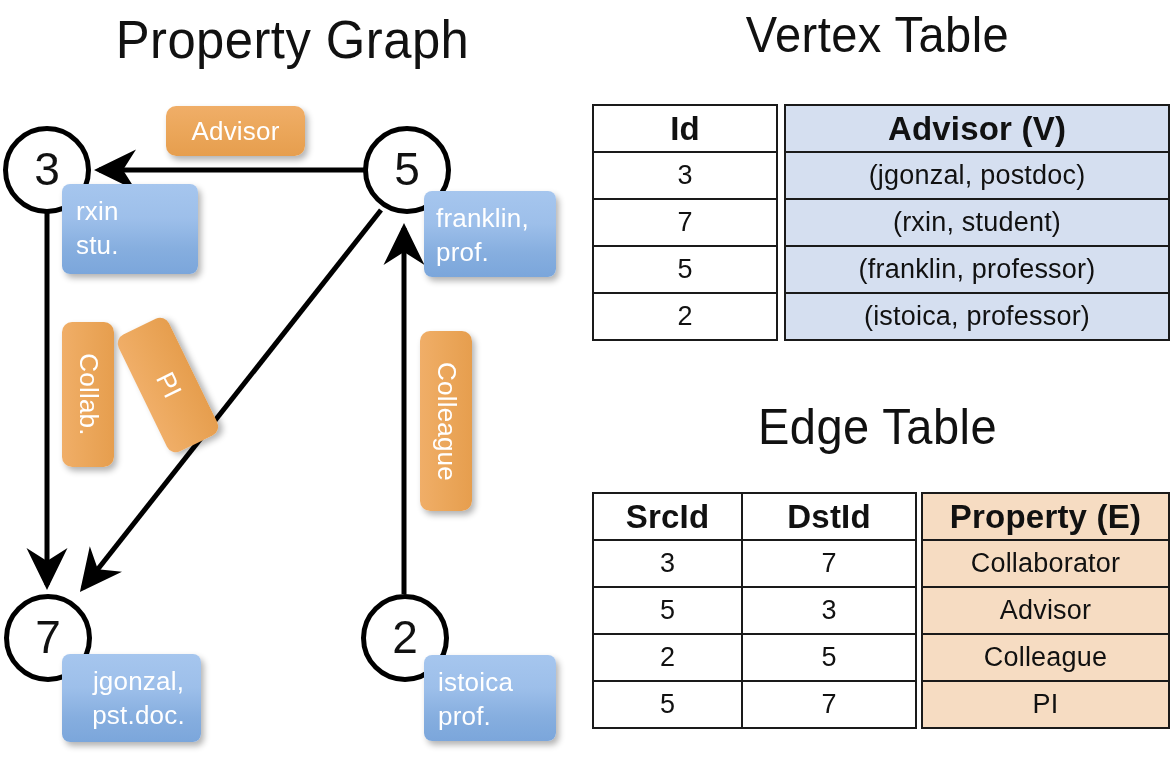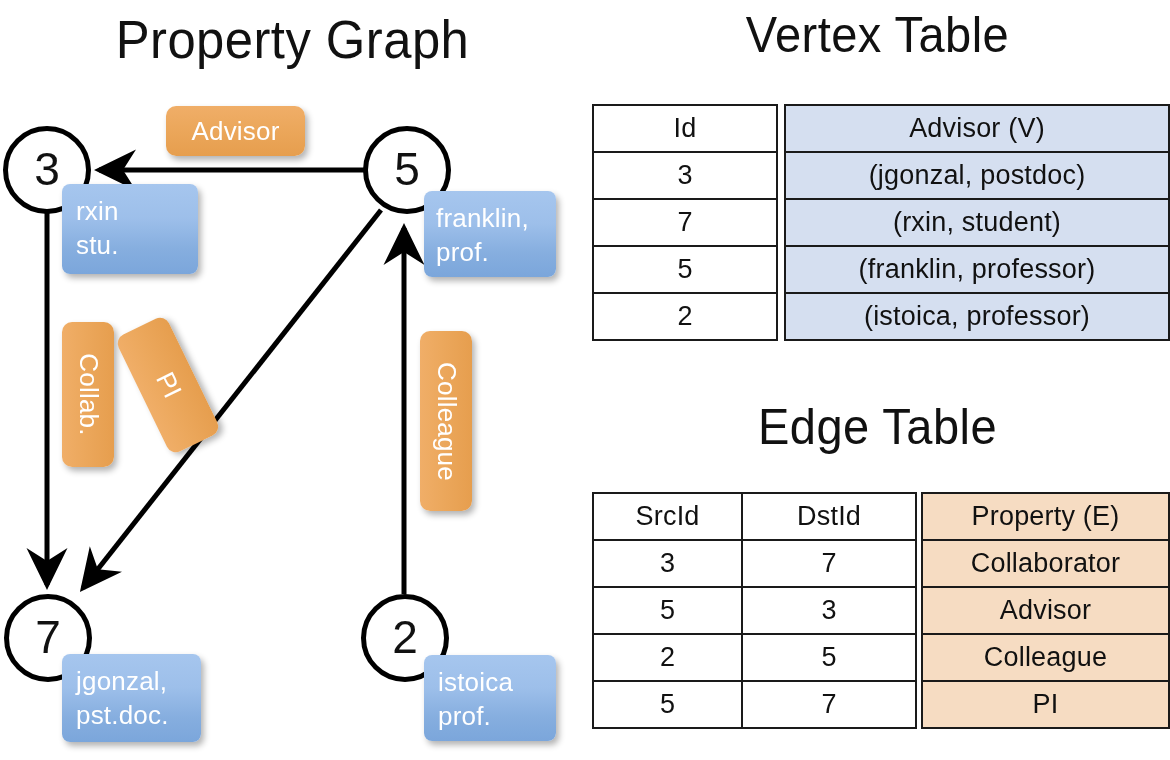--- a/index.html
+++ b/index.html
@@ -126,22 +126,22 @@
     text-align: center;
     font-weight: 300;
     font-size: 27px;
     color: #111111;
     padding: 0;
     height: 47px;
     box-sizing: border-box;
     letter-spacing: 0.2px;
   }
   .tbl th {
-    font-weight: 400;
-    font-size: 27px;
+    font-weight: 700;
+    font-size: 33px;
   }
   .blue-cell { background: #d5dff0; }
   .peach-cell { background: #f6dcc2; }
   .white-cell { background: #ffffff; }
 
   #vertex-id-table { left: 592px; top: 104px; width: 186px; }
   #vertex-prop-table { left: 784px; top: 104px; width: 386px; }
   #edge-src-dst-table { left: 592px; top: 492px; width: 325px; }
   #edge-prop-table { left: 921px; top: 492px; width: 249px; }
 </style>
@@ -188,21 +188,21 @@
   <div class="vbox" style="left:62px; top:184px; width:136px; height:90px;">
     <div>rxin</div>
     <div>stu.</div>
   </div>
 
   <div class="vbox" style="left:424px; top:191px; width:132px; height:86px;padding-left:12px;">
     <div>franklin,</div>
     <div>prof.</div>
   </div>
 
-  <div class="vbox" style="left:62px; top:654px; width:139px; height:88px;">
+  <div class="vbox" style="left:62px; top:654px; width:139px; height:88px;text-align:center;">
     <div>jgonzal,</div>
     <div>pst.doc.</div>
   </div>
 
   <div class="vbox" style="left:424px; top:655px; width:132px; height:86px;">
     <div>istoica</div>
     <div>prof.</div>
   </div>
 
   <div class="ebox" style="left:166px; top:106px; width:139px; height:50px;">

